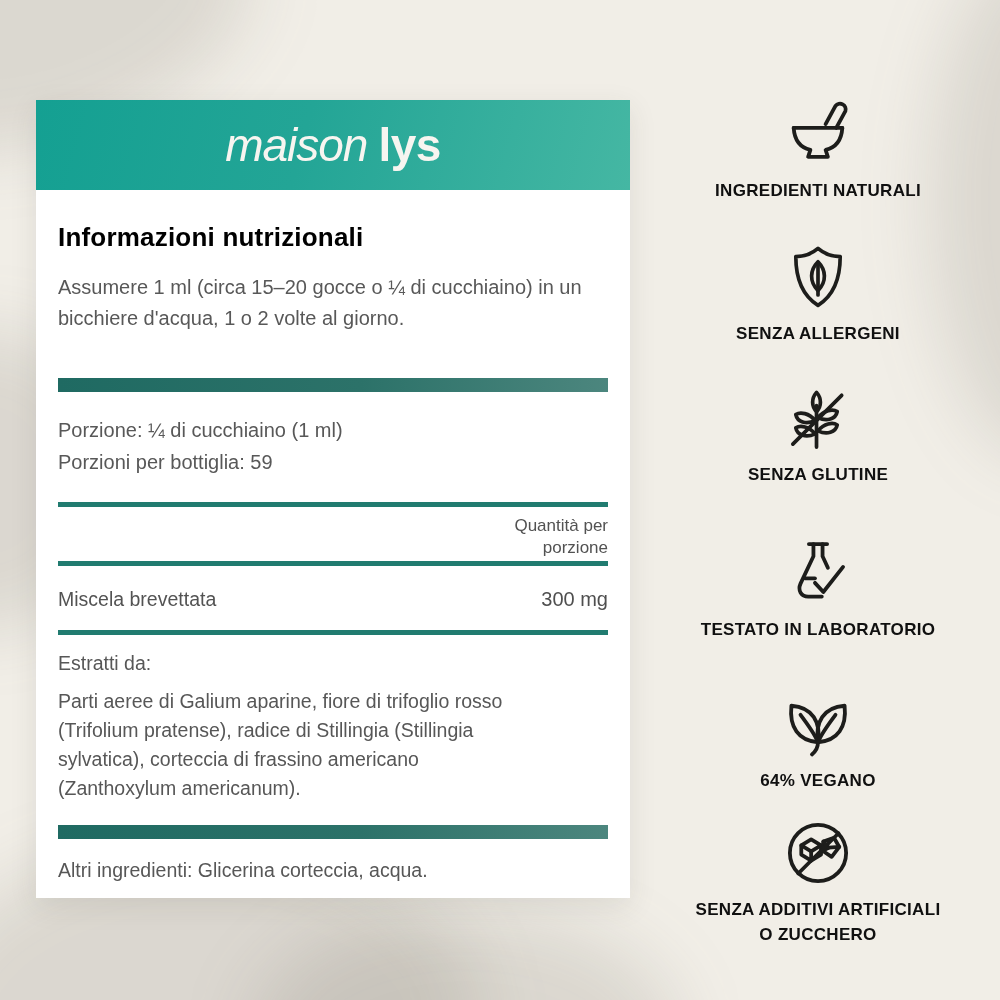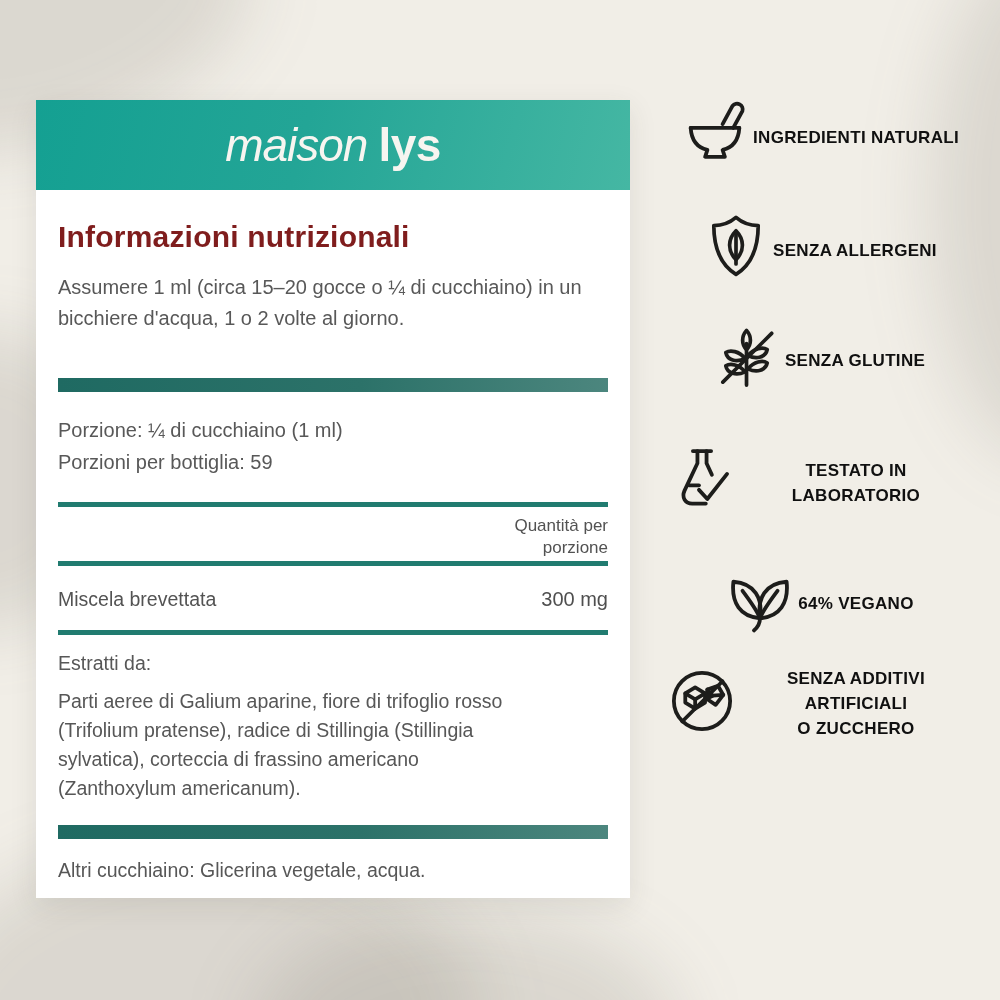--- a/index.html
+++ b/index.html
@@ -27,41 +27,41 @@
   }
   .brand-maison{
     font-family:Liberation Sans, sans-serif;
     font-style:italic;font-size:46px;color:#f7f5f0;letter-spacing:-1px;
   }
   .brand-lys{
     font-family:"Liberation Sans",sans-serif;font-weight:700;
     font-size:46px;color:#f7f5f0;letter-spacing:-0.5px;
   }
   .card-body{padding:0 22px;}
-  .title{margin:30px 0 0;font-size:30px;line-height:34px;font-weight:700;color:#7f1d1d;letter-spacing:0.2px;}
+  .title{margin:30px 0 0;font-size:26px;line-height:34px;font-weight:700;color:#000000;letter-spacing:0.2px;}
   .usage{margin:18px 0 0;font-size:20px;line-height:31px;color:#585858;}
   .bar{height:14px;background:linear-gradient(90deg,#1f6a62 0%,#2c7269 55%,#4c867e 100%);}
   .bar-1{margin-top:44px;}
   .bar-2{margin-top:22px;}
   .serving{margin:0;font-size:20px;line-height:32px;color:#585858;}
   .serving-first{margin-top:22px;}
   .thin-line{height:5px;background:#217b70;}
   .thin-1{margin-top:24px;}
   .thin-2{margin-top:2px;}
   .thin-3{margin-top:18px;}
   .amount-header{margin:8px 0 0 auto;width:130px;text-align:right;font-size:17px;line-height:22px;color:#525252;}
   .facts-row{margin-top:20px;display:flex;justify-content:space-between;align-items:baseline;font-size:19.5px;line-height:26px;color:#535353;}
   .facts-amount{font-size:20px;color:#4f4f4f;}
   .extracts-title{margin:14px 0 9px;font-size:19.5px;line-height:29px;color:#575757;}
   .extracts-body{margin:0;max-width:478px;font-size:19.5px;line-height:29px;color:#575757;}
   .other{margin:18px 0 0;font-size:19.5px;line-height:26px;color:#575757;}
 
   
   .badges{position:absolute;left:664px;top:96px;width:308px;display:flex;flex-direction:column;align-items:center;}
-  .badge{display:flex;flex-direction:row;align-items:center;}
+  .badge{display:flex;flex-direction:column;align-items:center;}
   .badge svg{display:block;}
   .badge-label{
     margin-top:6px;font-size:17px;line-height:25px;font-weight:800;color:#101010;
     letter-spacing:0.3px;text-align:center;white-space:pre-line;
   }
   .mb-1{margin-bottom:38px;} .mb-2{margin-bottom:36px;} .mb-3{margin-bottom:48px;}
   .mb-4{margin-bottom:44px;} .mb-5{margin-bottom:22px;}
   .icon-stroke{fill:none;stroke:#1d1d1b;stroke-linecap:round;stroke-linejoin:round;}
 </style>
 </head>
@@ -100,21 +100,21 @@
         <span class="facts-amount">300 mg</span>
       </div>
 
       <div class="thin-line thin-3"></div>
 
       <p class="extracts-title">Estratti da:</p>
       <p class="extracts-body">Parti aeree di Galium aparine, fiore di trifoglio rosso (Trifolium pratense), radice di Stillingia (Stillingia sylvatica), corteccia di frassino americano (Zanthoxylum americanum).</p>
 
       <div class="bar bar-2"></div>
 
-      <p class="other">Altri cucchiaino: Glicerina vegetale, acqua.</p>
+      <p class="other">Altri ingredienti: Glicerina corteccia, acqua.</p>
     </div>
   </div>
 
   <aside class="badges">
 
     <div class="badge mb-1">
       <span>
         <svg width="76" height="76" viewBox="0 0 100 100">
           <g class="icon-stroke" stroke-width="5">
             <path d="M60 37 L73 13 a7.5 7.5 0 0 1 13 7 L74 42"></path>

